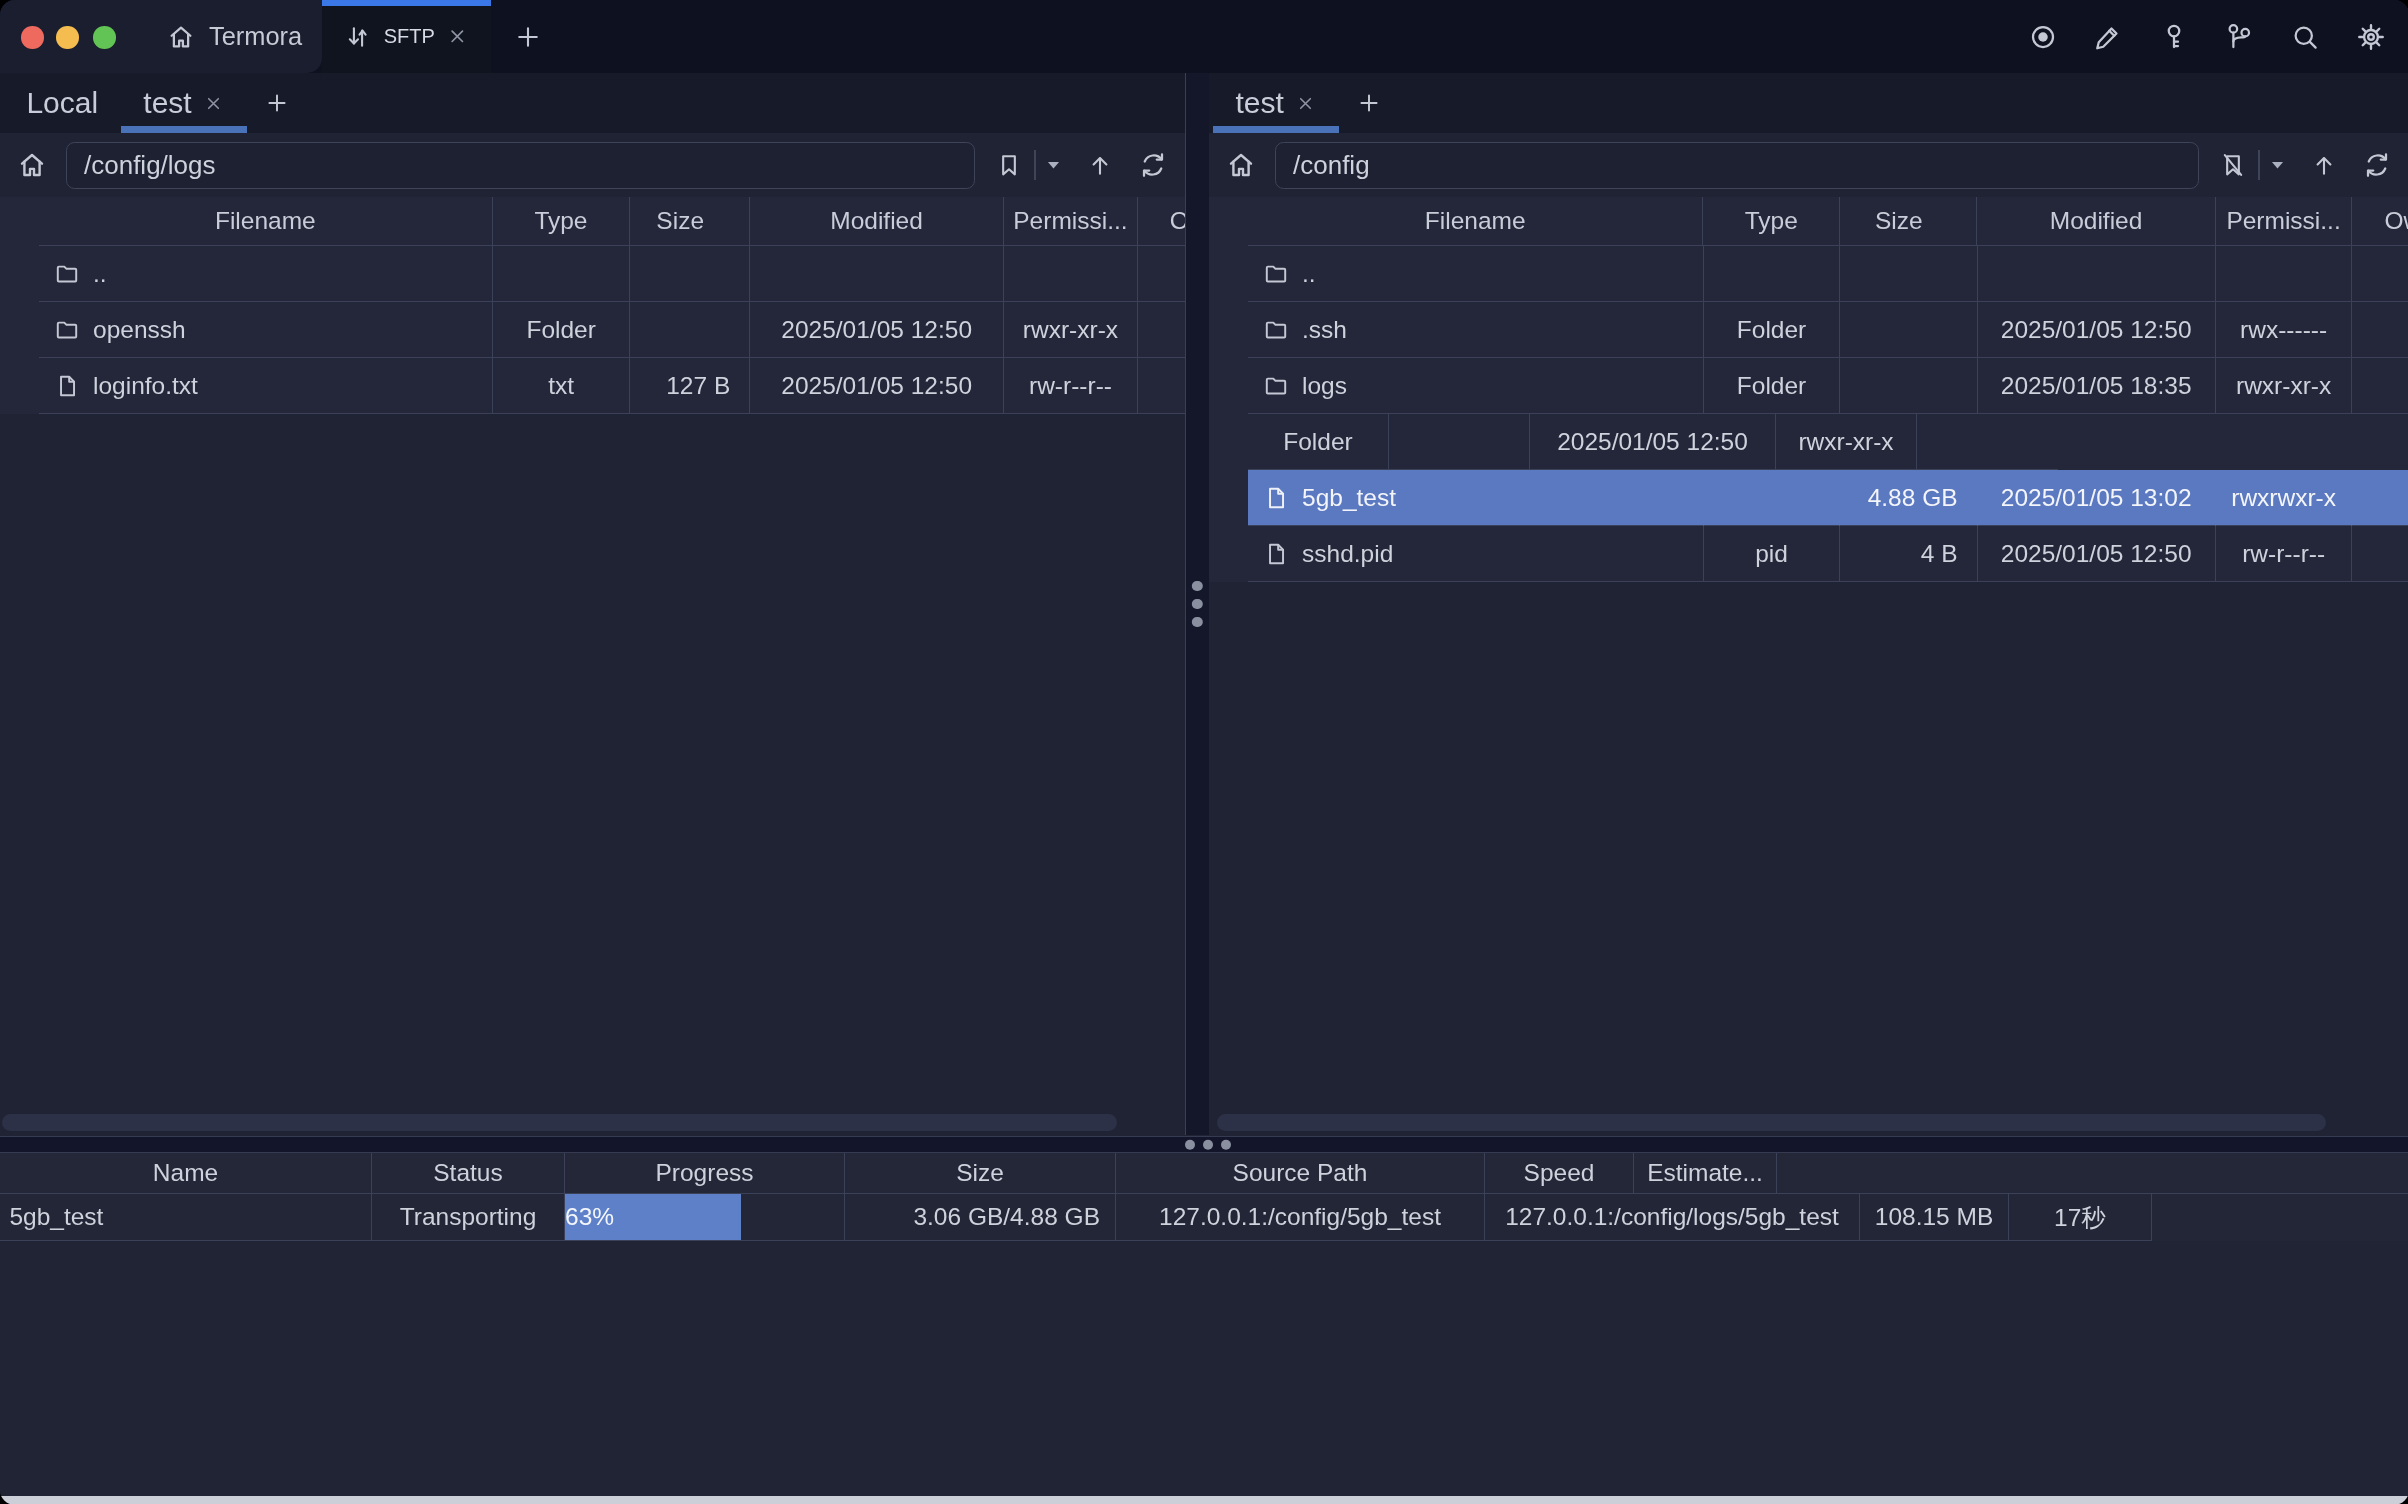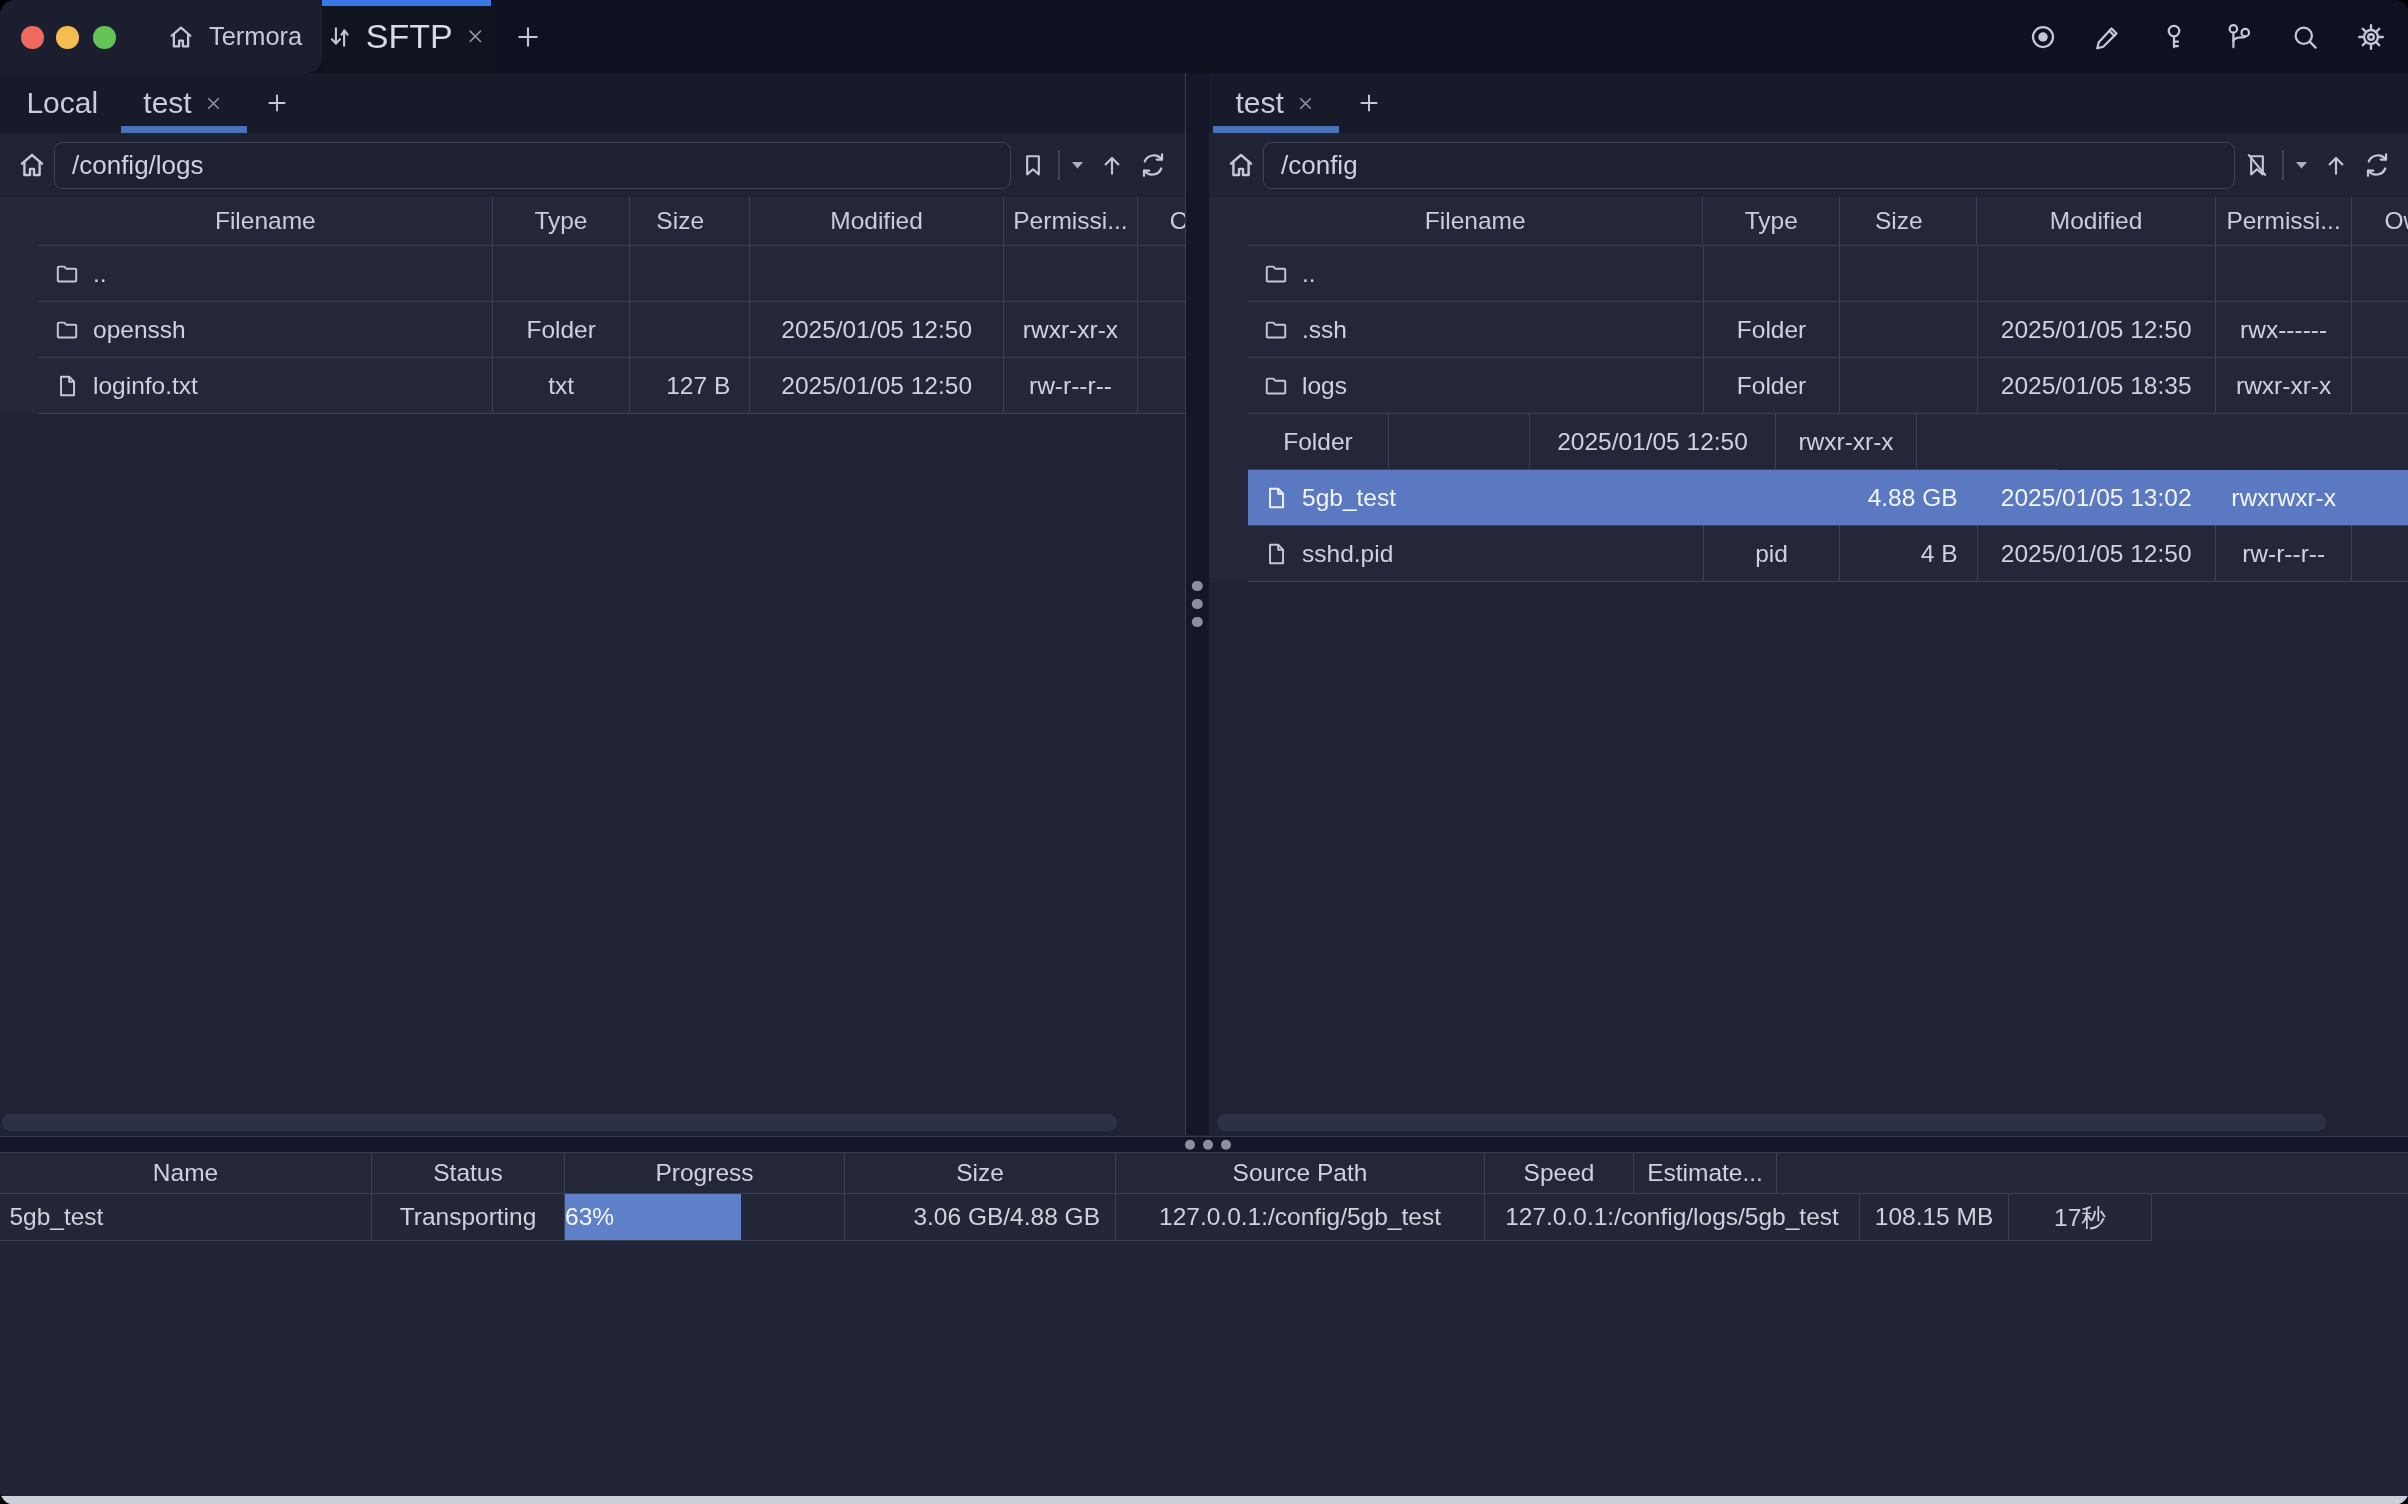--- a/index.html
+++ b/index.html
@@ -13,41 +13,41 @@
   .stroke{fill:none;stroke:#c4c8d4;stroke-width:1.8;stroke-linecap:round;stroke-linejoin:round;}
 
   
   .titlebar{position:absolute;top:0;left:0;right:0;height:73px;background:#0e1120;}
   .titlebar-left{position:absolute;left:0;top:0;width:322px;height:73px;background:#1a1e2e;border-bottom-right-radius:15px;}
   .traffic{position:absolute;top:26px;width:22.6px;height:22.6px;border-radius:50%;}
   .t-red{left:21px;background:var(--traffic-red);}
   .t-yellow{left:56px;background:var(--traffic-yellow);}
   .t-green{left:93px;background:var(--traffic-green);}
   .app-tab{position:absolute;left:166px;top:0;height:73px;display:flex;align-items:center;gap:13px;font-size:25.4px;color:#c6cad5;}
-  .sftp-tab{position:absolute;left:322px;top:0;width:169px;height:73px;background:#10141f;display:flex;align-items:center;justify-content:center;gap:11.3px;font-size:34px;color:#d8dbe4;}
+  .sftp-tab{position:absolute;left:322px;top:0;width:169px;height:73px;background:#10141f;display:flex;align-items:center;justify-content:center;gap:11.3px;font-size:20px;color:#d8dbe4;}
   .sftp-tab .topline{position:absolute;top:0;left:0;right:0;height:5.6px;background:var(--tab-top);}
   .tb-plus{position:absolute;left:510px;top:19px;width:36px;height:36px;display:flex;align-items:center;justify-content:center;}
   .titlebar-icons{position:absolute;right:17px;top:0;height:73px;display:flex;align-items:center;gap:22.6px;}
   .tb-btn{width:43px;height:43px;display:flex;align-items:center;justify-content:center;border-radius:7.5px;}
 
   
   .panes{position:absolute;top:73px;left:0;right:0;height:1062px;}
   .pane{position:absolute;top:0;height:100%;background:#1f2333;overflow:hidden;}
   .pane.left{left:0;width:1185px;}
   .pane.right{left:1209px;width:1200px;}
   .pane-divider{position:absolute;left:1185px;top:0;width:24.5px;height:100%;background:#14172a;border-left:1.9px solid #3a3f55;border-right:1.9px solid #3a3f55;box-sizing:border-box;}
   .dots-v{position:absolute;left:50%;top:508px;transform:translateX(-50%);display:flex;flex-direction:column;gap:7.5px;}
   .dots-v i,.dots-h i{width:10.4px;height:10.4px;border-radius:50%;background:#8b90a0;display:block;}
 
   .pane-tabs{height:60px;background:#161a29;display:flex;align-items:stretch;padding-left:3.8px;}
   .ptab{position:relative;padding:0 22.6px;display:flex;align-items:center;gap:11.3px;font-size:30px;color:#c9cdd9;}
   .ptab .underline{position:absolute;left:0;right:0;bottom:0;height:7.5px;background:var(--tab-underline);}
   .ptab-plus{display:flex;align-items:center;padding:0 17px;}
 
-  .pane-toolbar{height:64px;display:flex;align-items:center;gap:3px;padding:0 13px;background:#1f2333;}
+  .pane-toolbar{height:64px;display:flex;align-items:center;gap:15px;padding:0 13px;background:#1f2333;}
   .path-input{flex:1;height:45px;background:#1d2132;border:1.9px solid #3f4459;border-radius:8.5px;color:#ced2dc;font-size:26px;font-family:inherit;padding:0 17px;outline:none;min-width:0;}
   .tool-group{display:flex;align-items:center;gap:5.6px;}
   .tool-sep{width:1.9px;height:30px;background:#3f4459;}
   .tool-btn{display:flex;align-items:center;justify-content:center;width:38px;height:41px;}
   .tool-btn.narrow{width:24.5px;}
 
   .ftable{background:#232739;}
   .pane.left .ftable{width:1290px;}
   .pane.right .ftable{width:1281px;}
   .trow{display:flex;height:56px;box-sizing:border-box;margin-left:39px;}

